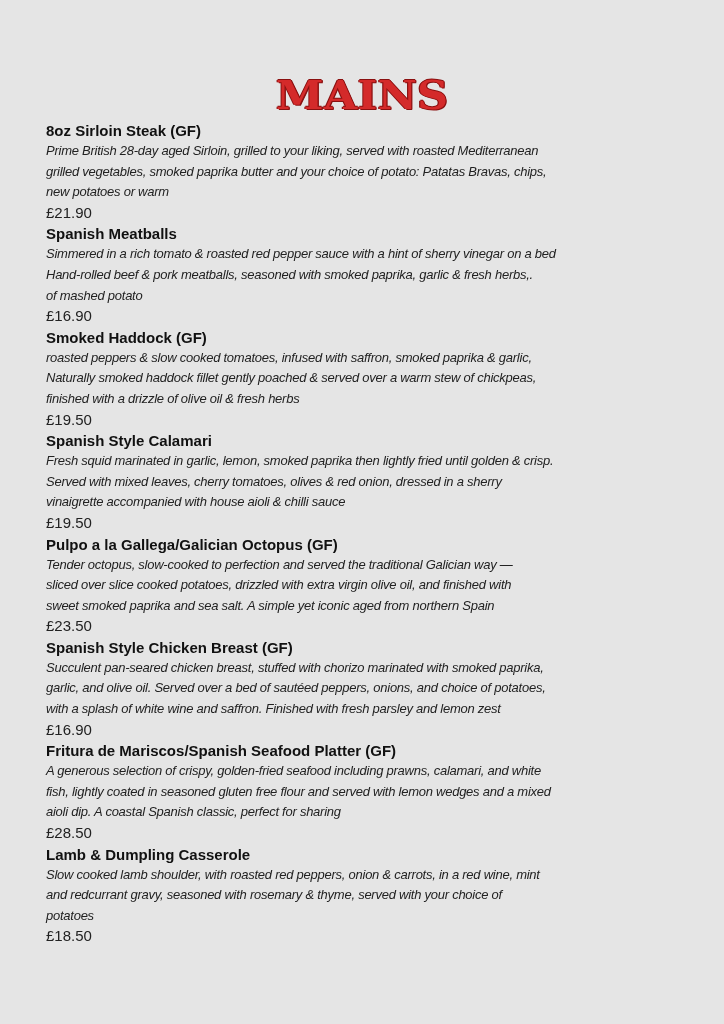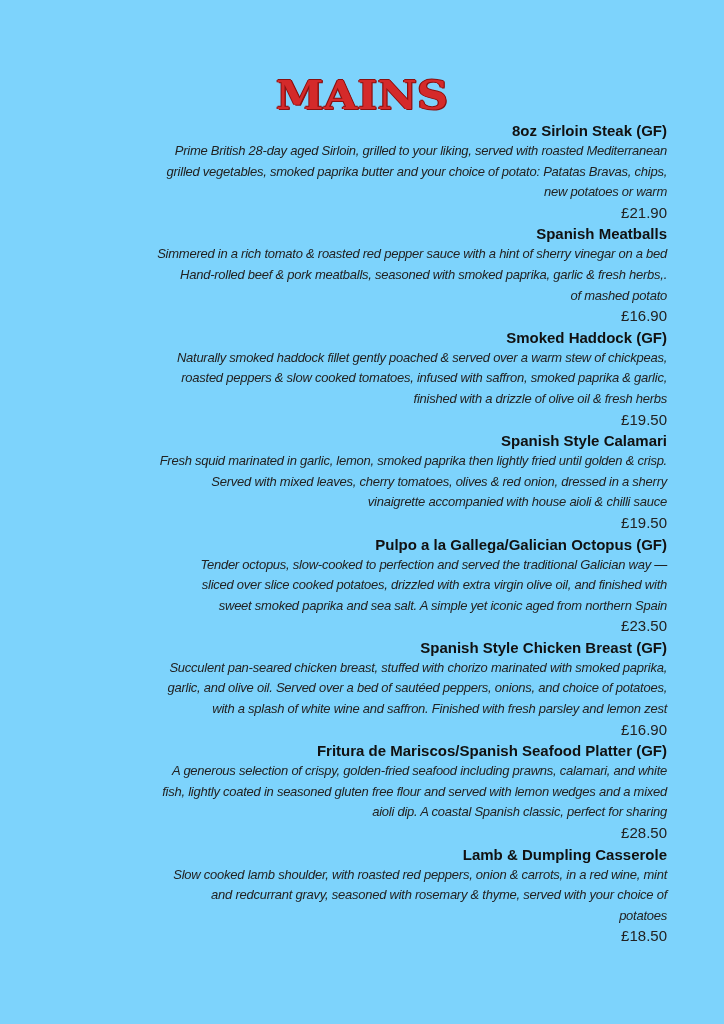--- a/index.html
+++ b/index.html
@@ -1,32 +1,32 @@
 <!DOCTYPE html>
 <html><head>
 <meta charset="utf-8">
 <style>
   html, body { margin: 0; padding: 0; background: #ffffff; }
   body {
     width: 724px; height: 1024px; overflow: hidden; position: relative;
     font-family: "Liberation Sans", "DejaVu Sans", sans-serif;
     color: #1a1a1a;
   }
-  .page { position: absolute; left: 0; top: 0; width: 724px; height: 1024px; background: #7dd3fc; }
+  .page { position: absolute; left: 0; top: 0; width: 724px; height: 1024px; background: #e5e5e5; }
   .title {
     position: absolute; left: 0; width: 724px; top: 72px; text-align: center;
     font-family: "DejaVu Serif", "Liberation Serif", serif;
     font-weight: bold; font-size: 40px; line-height: 46px; letter-spacing: 0px;
     color: #d42a2a;
     text-shadow: 1px 1px 0 #8a1010, -1px 0 0 #8a1010, 0 -1px 0 #8a1010, 1px 0 0 #8a1010;
     transform: scaleX(1.08);
   }
   .menu {
-    position: absolute; left: 23px; width: 644px; top: 120px;
-    text-align: right;
+    position: absolute; left: 46px; width: 644px; top: 120px;
+    text-align: left;
   }
   .item { margin: 0; }
   .item-name {
     font-weight: bold; font-size: 15px; line-height: 21px; color: #111;
     display: block;
   }
   .item-desc {
     font-style: italic; font-size: 13px; line-height: 20.6px; color: #222;
     display: block; letter-spacing: -0.25px;
   }
@@ -50,22 +50,22 @@
     </div>
     <div class="item">
       <span class="item-name">Spanish Meatballs</span>
       <span class="item-desc">Simmered in a rich tomato &amp; roasted red pepper sauce with a hint of sherry vinegar on a bed</span>
       <span class="item-desc">Hand-rolled beef &amp; pork meatballs, seasoned with smoked paprika, garlic &amp; fresh herbs,.</span>
       <span class="item-desc">of mashed potato</span>
       <span class="item-price">£16.90</span>
     </div>
     <div class="item">
       <span class="item-name">Smoked Haddock (GF)</span>
+      <span class="item-desc">roasted peppers &amp; slow cooked tomatoes, infused with saffron, smoked paprika &amp; garlic,</span>
       <span class="item-desc">Naturally smoked haddock fillet gently poached &amp; served over a warm stew of chickpeas,</span>
-      <span class="item-desc">roasted peppers &amp; slow cooked tomatoes, infused with saffron, smoked paprika &amp; garlic,</span>
       <span class="item-desc">finished with a drizzle of olive oil &amp; fresh herbs</span>
       <span class="item-price">£19.50</span>
     </div>
     <div class="item">
       <span class="item-name">Spanish Style Calamari</span>
       <span class="item-desc">Fresh squid marinated in garlic, lemon, smoked paprika then lightly fried until golden &amp; crisp.</span>
       <span class="item-desc">Served with mixed leaves, cherry tomatoes, olives &amp; red onion, dressed in a sherry</span>
       <span class="item-desc">vinaigrette accompanied with house aioli &amp; chilli sauce</span>
       <span class="item-price">£19.50</span>
     </div>

